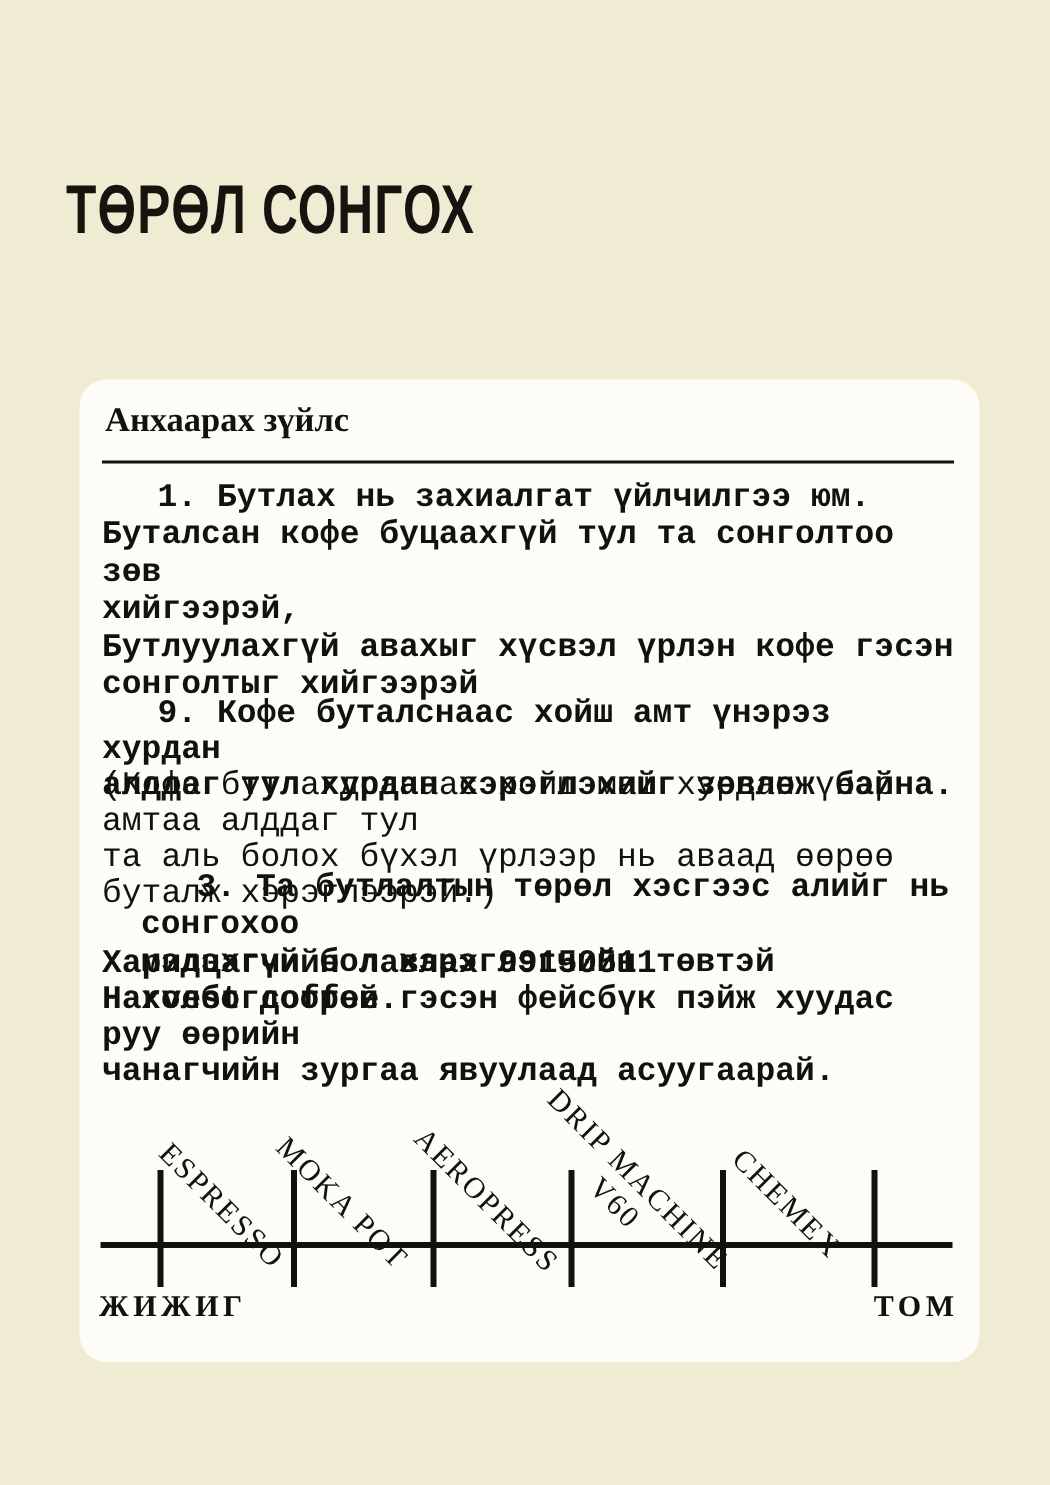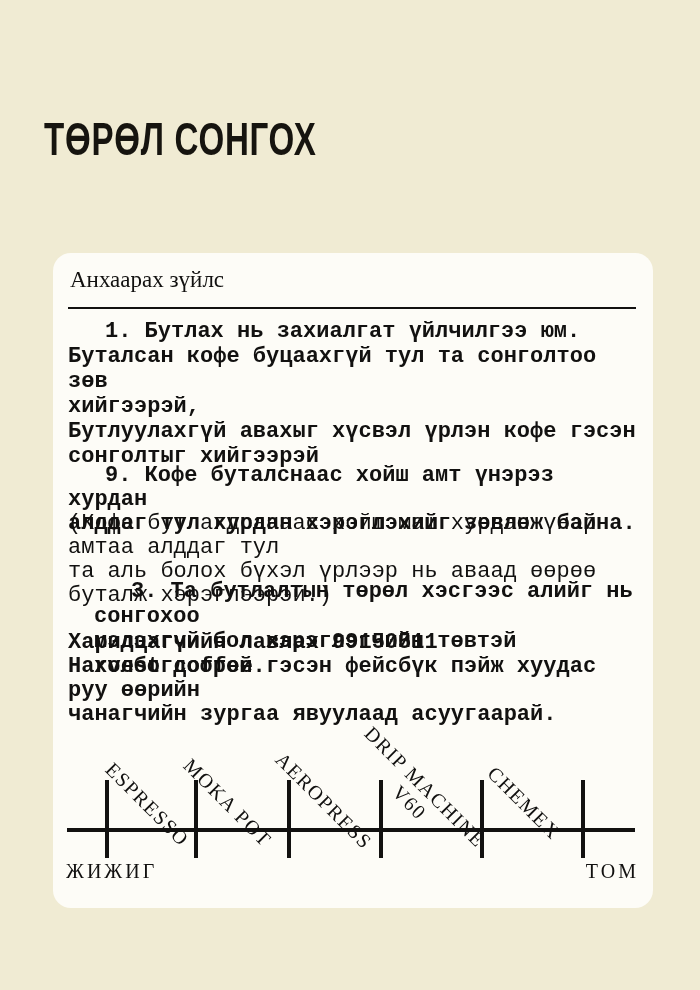--- a/index.html
+++ b/index.html
@@ -30,21 +30,21 @@
 
   .card{
     position:absolute; left:53px; top:253px;
     width:600px; height:655px;
     background:var(--card);
     border-radius:18px;
   }
 
   .heading{
     position:absolute; left:17px; top:14px;
-    font-size:23px; font-weight:normal;
+    font-size:23px; font-weight:bold;
   }
   .rule{
     position:absolute; left:15px; right:17px; top:54px;
     height:2px; background:var(--ink);
   }
 
   .para{
     position:absolute; left:15px; width:574px;
     white-space:pre-line;
     font-weight:bold;
@@ -81,21 +81,21 @@
     line-height:1.1;
   }
   .l1{left:64px; top:38px;}
   .l2{left:142px; top:34px;}
   .l3{left:234px; top:28px;}
   .l4{left:323px; top:2px; text-align:center;}
   .l5{left:446px; top:42px;}
 
   .end{
     position:absolute; top:140px;
-    font-size:20px; font-weight:normal; letter-spacing:3px;
+    font-size:20px; font-weight:bold; letter-spacing:3px;
     white-space:nowrap;
   }
   .end.left{left:13px;}
   .end.right{right:14px;}
 </style>
 </head>
 <body>
 
 <div class="page">
 

